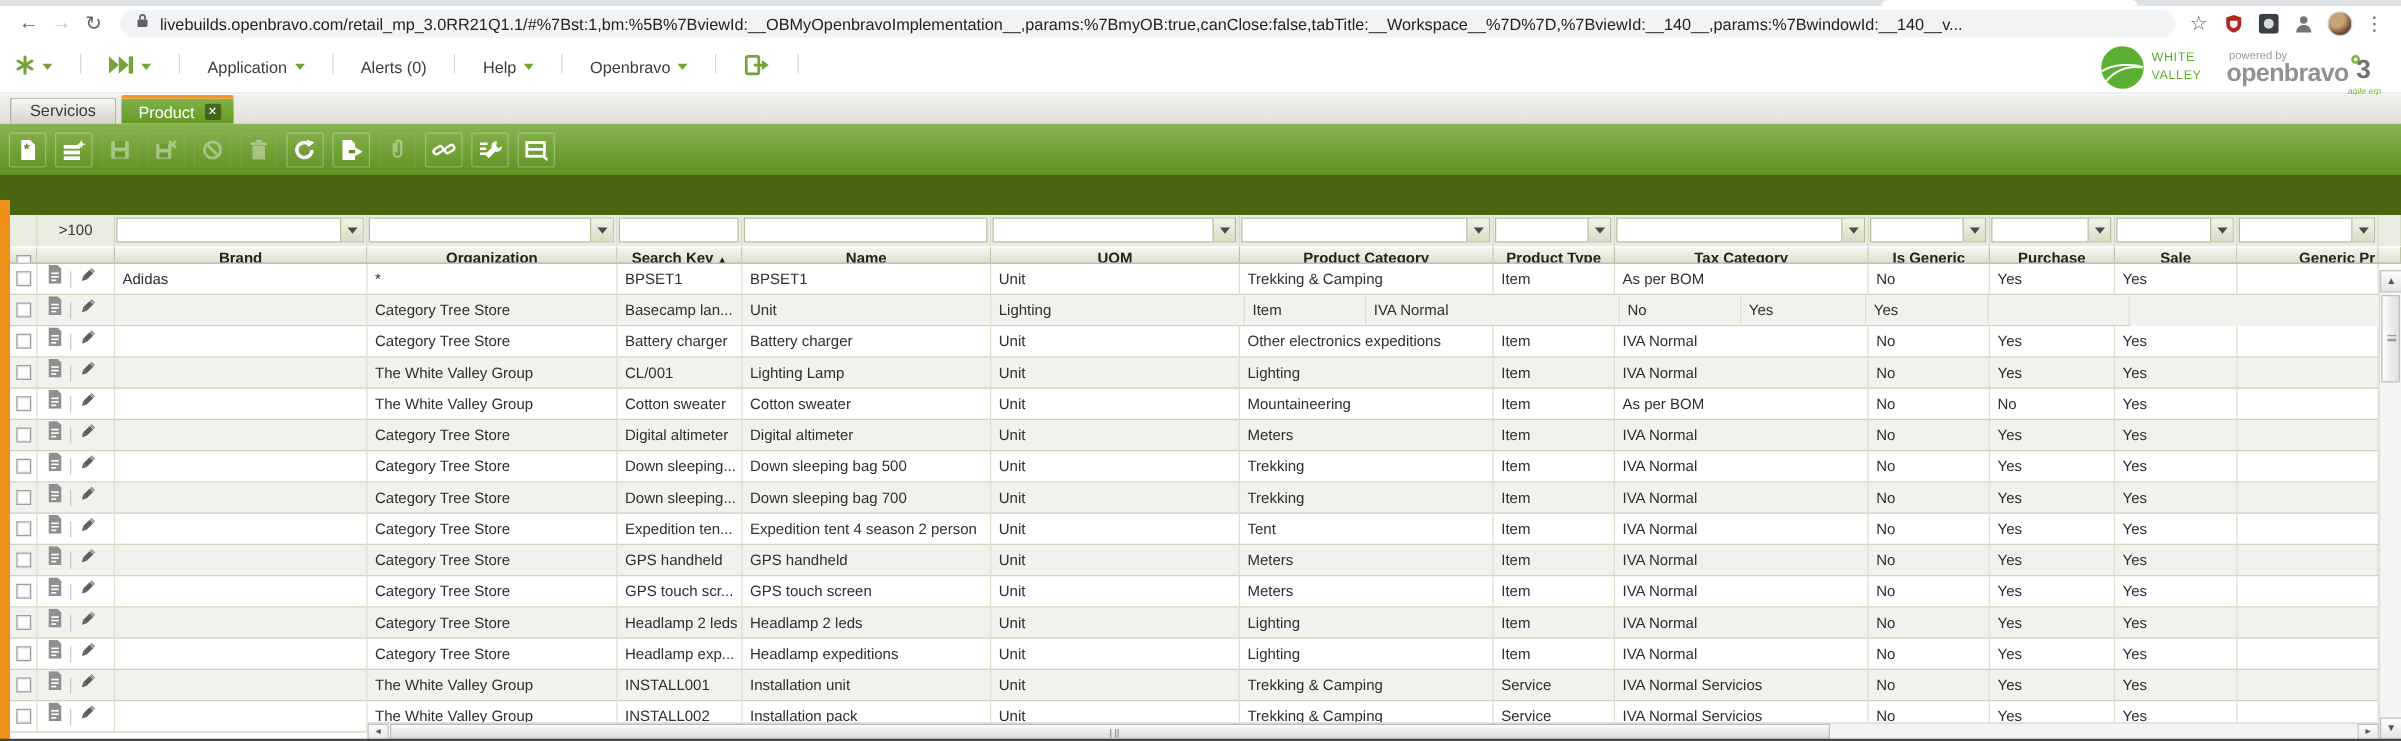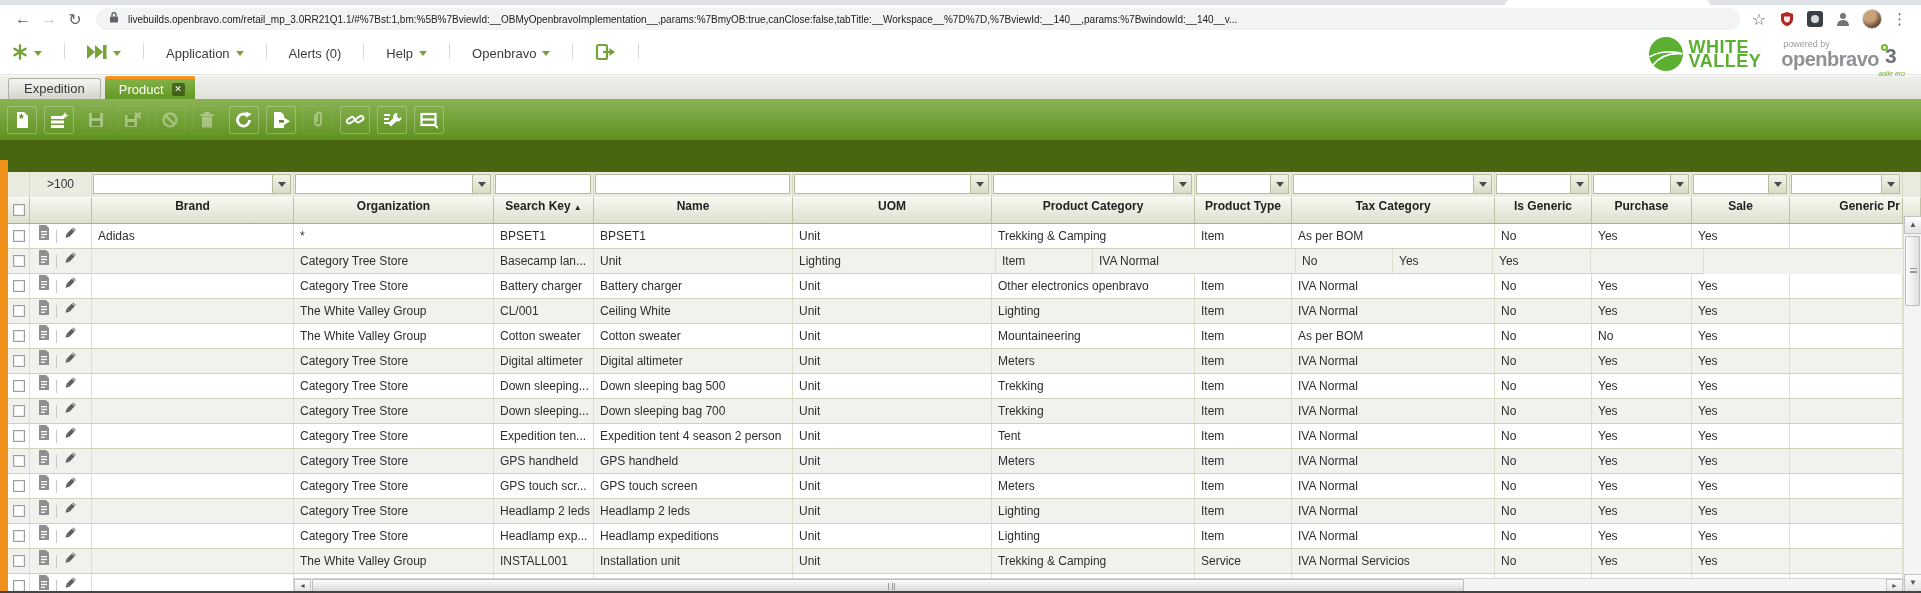--- a/index.html
+++ b/index.html
@@ -8,35 +8,35 @@
     position:relative; width:1921px; height:593px; overflow:hidden;
     font-family:"Liberation Sans", sans-serif; background:#fff;
   }
   
   .chrome-strip { position:absolute; left:0; top:0; width:1921px; height:5px; background:#dee1e6; }
   .chrome-tab { position:absolute; left:1505px; top:0; width:205px; height:5px; background:#ffffff; border-radius:8px 8px 0 0; }
   .chrome-bar { position:absolute; left:0; top:5px; width:1921px; height:28px; background:#fff; display:flex; align-items:center; padding:0 10px; }
   .nav-btn { width:26px; height:26px; display:flex; align-items:center; justify-content:center; font-size:16px; color:#5f6368; }
   .nav-btn.disabled { color:#c4c7cb; }
   .url-pill { flex:1; height:22px; background:#f1f3f4; border-radius:11px; display:flex; align-items:center; padding:0 12px; margin:0 10px 0 8px; overflow:hidden; }
-  .url-text { font-size:10px; color:#202124; white-space:nowrap; overflow:hidden; margin-left:8px; }
+  .url-text { font-size:13px; color:#202124; white-space:nowrap; overflow:hidden; margin-left:8px; }
   .chrome-icons { display:flex; align-items:center; gap:10px; padding-right:4px; }
   .ext-icon { width:18px; height:18px; display:flex; align-items:center; justify-content:center; }
   .star-glyph { font-size:16px; color:#5f6368; }
   .avatar { width:20px; height:20px; border-radius:50%; background:radial-gradient(circle at 35% 30%, #caa27a 0 35%, #6b4a33 70%, #3a2a1d); border:1px solid #d0d0d0; }
   .dots { font-size:15px; color:#5f6368; letter-spacing:0; }
   
   .ob-menubar { position:absolute; left:0; top:33px; width:1921px; height:42px; background:#fff; border-bottom:1px solid #e4e4e4; display:flex; align-items:center; padding:0 12px; }
   .mb-left { display:flex; gap:22px; }
   .mb-item { display:flex; align-items:center; gap:6px; font-size:13px; color:#3c3c3c; cursor:default; }
   .mb-sep { width:1px; height:16px; background:#d9d9d9; }
   .tri-green { width:0; height:0; border-left:4px solid transparent; border-right:4px solid transparent; border-top:5px solid #76a338; }
   .mb-right { margin-left:auto; display:flex; align-items:center; gap:20px; padding-right:6px; }
   .wv-logo { display:flex; align-items:center; gap:5px; }
-  .wv-text { font-size:18px; font-weight:bold; color:#5bb031; line-height:14px; letter-spacing:.5px; }
+  .wv-text { font-size:10px; font-weight:normal; color:#5bb031; line-height:14px; letter-spacing:.5px; }
   .obl { display:flex; align-items:flex-end; gap:2px; position:relative; }
   .obl-col { display:flex; flex-direction:column; line-height:10px; }
   .obl-powered { font-size:9px; color:#9a9a9a; margin-left:2px; }
   .obl-brand { font-size:20px; font-weight:bold; color:#8f9194; letter-spacing:-0.5px; line-height:20px; }
   .obl-mark { position:relative; width:22px; height:26px; }
   .obl-three { position:absolute; left:4px; top:2px; font-size:21px; font-weight:bold; color:#6f7377; line-height:21px; }
   .obl-dot { position:absolute; left:0; top:1px; width:7px; height:7px; border-radius:50%; border:2px solid #76b82a; }
   .obl-tag { position:absolute; right:-2px; bottom:-8px; font-size:7px; font-style:italic; color:#76b82a; white-space:nowrap; }
   
   .ob-tabbar { position:absolute; left:0; top:76px; width:1921px; height:23px; background:linear-gradient(#eff0ec,#e0e2da); display:flex; align-items:flex-end; padding-left:8px; }
@@ -51,21 +51,21 @@
   
   .orange-strip { position:absolute; left:0; top:160px; width:8px; height:433px; background:#ef9019; z-index:6; }
   .grid { position:absolute; left:0; top:172px; width:1921px; height:421px; background:#fff; }
   .grow { display:flex; margin-left:8px; }
   .fcell { height:25px; background:#eaecdf; border-right:1px solid #d6d9c3; position:relative; }
   .finput { position:absolute; left:1px; top:2px; right:2px; height:20px; background:#fff; border:1px solid #b6bc9d; display:flex; }
   .farrow { margin-left:auto; width:18px; height:100%; background:linear-gradient(#f2f3e9,#d9dcc5); border-left:1px solid #b6bc9d; display:flex; align-items:center; justify-content:center; }
   .farrow .tri { width:0; height:0; border-left:4px solid transparent; border-right:4px solid transparent; border-top:5px solid #4a4a4a; }
   .rec-count { width:100%; text-align:center; font-size:12px; color:#333; line-height:25px; }
   .hrow { display:flex; margin-left:8px; }
-  .hcell { height:27px; background:linear-gradient(#f6f7f0,#dde1cd); border-right:1px solid #bcc2a4; border-bottom:1px solid #aab08c; border-top:1px solid #fff;
+  .hcell { height:14px; background:linear-gradient(#f6f7f0,#dde1cd); border-right:1px solid #bcc2a4; border-bottom:1px solid #aab08c; border-top:1px solid #fff;
            font-size:12px; font-weight:bold; color:#222; text-align:center; line-height:17px; white-space:nowrap; overflow:hidden; }
   .hcell.right { text-align:right; padding-right:2px; }
   .sort-arrow { font-size:8px; margin-left:3px; }
   .brow { display:flex; margin-left:8px; background:#fff;align-items:center; }
   .brow.alt { background:#f1f1ed; }
   .bcell { height:25px; border-right:1px solid #dde0cc; border-bottom:1px solid #ced3bb; font-size:12px; color:#2e2e2e; line-height:24px; padding-left:6px; white-space:nowrap; overflow:hidden; }
   .cb { width:12px; height:12px; background:#fff; border:1px solid #9d9d9d; box-shadow:inset 0 0 0 1px #ececec; margin:6px auto 0; }
   .iconcell { display:flex; align-items:center; gap:6px; padding-left:8px !important; }
   .isep { width:1px; height:13px; background:#c9c9c9; }
   
@@ -203,21 +203,21 @@
         <div class="obl-mark">
           <span class="obl-dot"></span>
           <span class="obl-three">3</span>
           <span class="obl-tag">agile erp</span>
         </div>
       </div>
     </div>
   </div>
 
   <div class="ob-tabbar">
-    <div class="ws-tab">Expedition</div>
+    <div class="ws-tab">Servicios</div>
     <div class="prod-tab">
       <span>Product</span>
       <span class="tab-close">✕</span>
     </div>
   </div>
 
   <div class="ob-toolbar" id="toolbar">
       <div class="tbtn">
         <svg width="20" height="20" viewBox="0 0 20 20">
           <path d="M5 2h7l4 4v12H5z" fill="#ffffff"></path>
@@ -492,21 +492,21 @@
                   <rect x="5.2" y="2.8" width="4" height="7.2" fill="#5e5e5e"></rect>
                   <polygon points="5.2,10 9.2,10 7.2,13.5" fill="#5e5e5e"></polygon>
                 </g>
               </svg></span>
           </div>
           <div class="bcell" style="width: 202px;"></div>
           <div class="bcell" style="width: 200px;">Category Tree Store</div>
           <div class="bcell" style="width: 100px;">Battery charger</div>
           <div class="bcell" style="width: 199px;">Battery charger</div>
           <div class="bcell" style="width: 199px;">Unit</div>
-          <div class="bcell" style="width: 203px;">Other electronics openbravo</div>
+          <div class="bcell" style="width: 203px;">Other electronics expeditions</div>
           <div class="bcell" style="width: 97px;">Item</div>
           <div class="bcell" style="width: 203px;">IVA Normal</div>
           <div class="bcell" style="width: 97px;">No</div>
           <div class="bcell" style="width: 100px;">Yes</div>
           <div class="bcell" style="width: 98px;">Yes</div>
           <div class="bcell" style="width: 113px;"></div>
         </div>
         <div class="brow alt">
           <div class="bcell" style="width: 22px; padding-left: 0px;">
             <div class="cb"></div>
@@ -523,21 +523,21 @@
                 <g transform="rotate(45 7 7)">
                   <rect x="5.2" y="0.5" width="4" height="2" fill="#9a9a9a"></rect>
                   <rect x="5.2" y="2.8" width="4" height="7.2" fill="#5e5e5e"></rect>
                   <polygon points="5.2,10 9.2,10 7.2,13.5" fill="#5e5e5e"></polygon>
                 </g>
               </svg></span>
           </div>
           <div class="bcell" style="width: 202px;"></div>
           <div class="bcell" style="width: 200px;">The White Valley Group</div>
           <div class="bcell" style="width: 100px;">CL/001</div>
-          <div class="bcell" style="width: 199px;">Ceiling White</div>
+          <div class="bcell" style="width: 199px;">Lighting Lamp</div>
           <div class="bcell" style="width: 199px;">Unit</div>
           <div class="bcell" style="width: 203px;">Lighting</div>
           <div class="bcell" style="width: 97px;">Item</div>
           <div class="bcell" style="width: 203px;">IVA Normal</div>
           <div class="bcell" style="width: 97px;">No</div>
           <div class="bcell" style="width: 100px;">Yes</div>
           <div class="bcell" style="width: 98px;">Yes</div>
           <div class="bcell" style="width: 113px;"></div>
         </div>
         <div class="brow">

